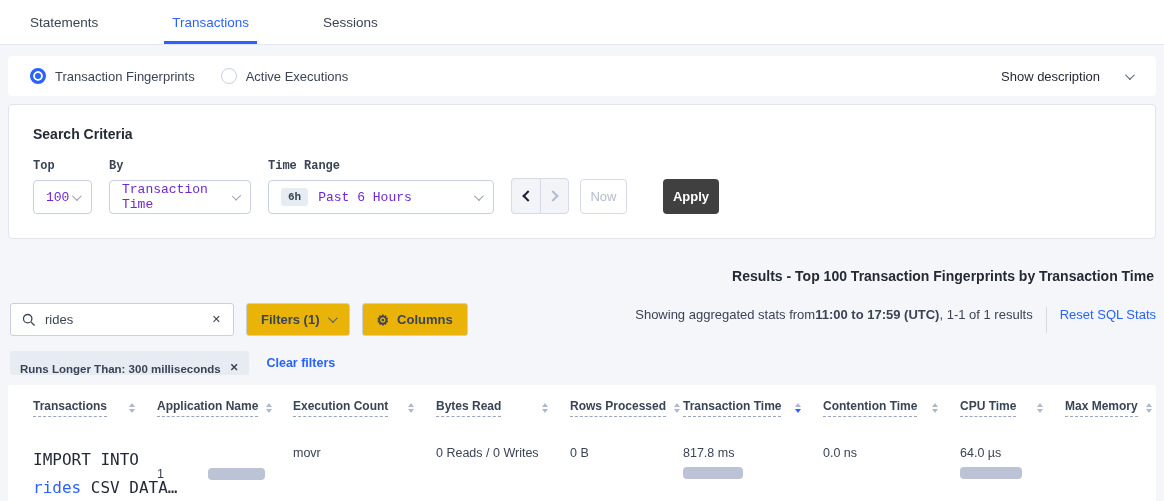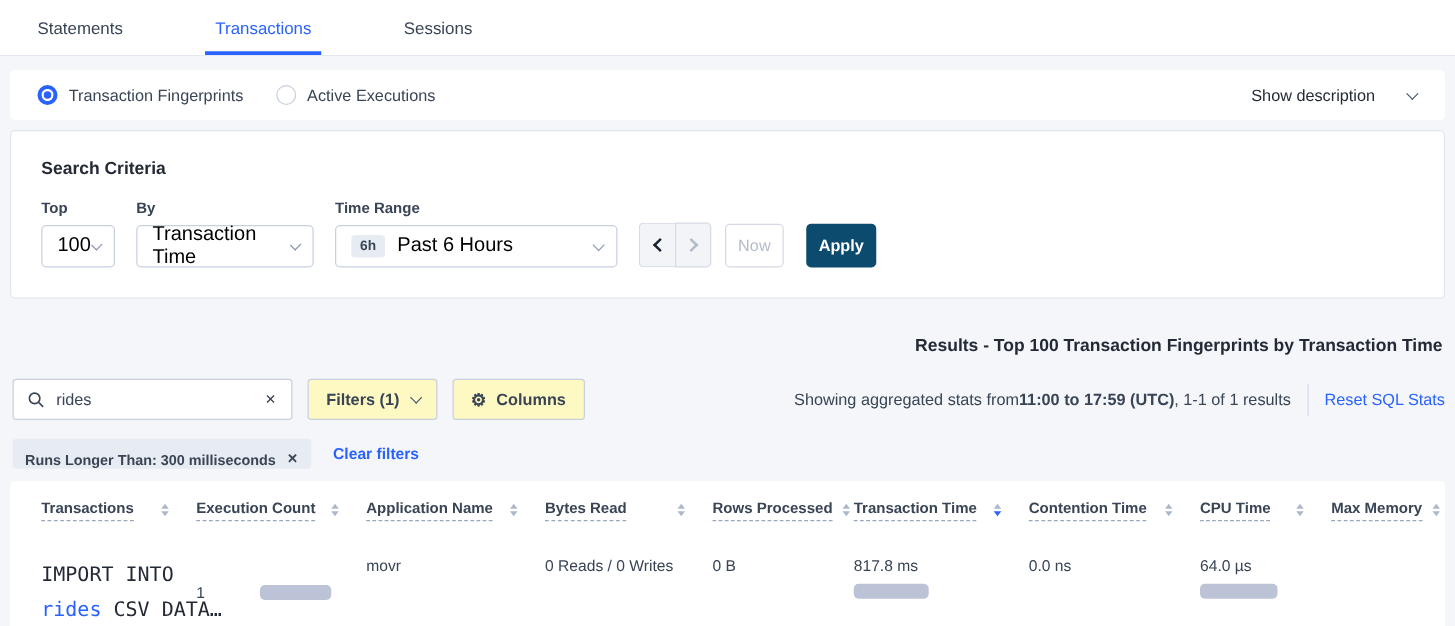--- a/index.html
+++ b/index.html
@@ -71,27 +71,27 @@
   
   .criteria-card {
     margin:8px 8px 0;
     background:#fff;
     border:1px solid #e0e5ee;
     border-radius:4px;
     padding:21px 24px 24px;
   }
   .criteria-title { font-size:14px; font-weight:700; color:#242a35; }
   .criteria-row { display:flex; align-items:flex-end; margin-top:17px; }
-  .field { margin-right:17px; }
+  .field { margin-right:17px;font-family:Liberation Mono, monospace; }
   .field-label { font-size:12px; font-weight:700; color:#394455; margin-bottom:7px; }
   .select-box {
     height:34px; border:1px solid #c8d0e0; border-radius:4px; background:#fff;
     display:flex; align-items:center; padding:0 12px; cursor:pointer;
   }
-  .select-box .val { font-size:16px; color:#000000; }
+  .select-box .val { font-size:13px; color:#6d28d9; }
   .select-box .chev-down { margin-left:auto; }
   .sel-top { width:59px; }
   .sel-by  { width:142px; }
   .sel-time{ width:226px; }
   .time-badge {
     background:#e7ecf3; border-radius:3px; font-size:11px; font-weight:700;
     padding:3px 7px; margin-right:10px; color:#394455;
   }
   .nav-group { display:flex; margin-right:11px; }
   .nav-btn {
@@ -101,46 +101,47 @@
   .nav-btn:first-child { border-radius:4px 0 0 4px; border-right:none; }
   .nav-btn:last-child  { border-radius:0 4px 4px 0; }
   .chev-left  { width:8px; height:8px; border-left:2.4px solid #1b2230; border-bottom:2.4px solid #1b2230; transform:rotate(45deg); margin-left:3px; }
   .chev-right { width:8px; height:8px; border-right:2.4px solid #b3bccd; border-top:2.4px solid #b3bccd; transform:rotate(45deg); margin-right:3px; }
   .now-btn {
     width:47px; height:35px; background:#fff; border:1px solid #d5dae6; border-radius:4px;
     color:#b3bccd; font-size:13px; margin-right:18px; cursor:default;
     display:flex; align-items:center; justify-content:center;
   }
   .apply-btn {
-    width:56px; height:35px; background:#0c4a6e; border:none; border-radius:4px;
+    width:56px; height:35px; background:#404040; border:none; border-radius:4px;
     color:#fff; font-size:13px; font-weight:700; cursor:pointer;
     display:flex; align-items:center; justify-content:center;
     font-family:"Liberation Sans", sans-serif;
+    margin-left:18px;
   }
 
   
   .results-heading { margin:29px 10px 0; font-size:14px; font-weight:700; color:#242a35;text-align:right; }
 
   .toolbar { display:flex; align-items:center; margin:19px 8px 0 10px; }
   .search-box {
     width:224px; height:33px; background:#fff; border:1px solid #c8d0e0; border-radius:3px;
     display:flex; align-items:center; padding:0 10px 0 11px;
   }
   .search-box input {
     border:none; outline:none; flex:1; font-size:13px; color:#394455; margin-left:9px;
     font-family:"Liberation Sans", sans-serif; background:transparent; min-width:0;
   }
   .clear-x { font-size:11px; color:#394455; cursor:pointer; padding:2px; }
   .btn-white {
-    height:33px; background:#fef9c3; border:1px solid #c8d0e0; border-radius:3px;
+    height:33px; background:#eab308; border:1px solid #c8d0e0; border-radius:3px;
     display:flex; align-items:center; gap:8px; padding:0 14px;
     font-size:13px; font-weight:700; color:#394455; cursor:pointer; margin-left:12px;
   }
   .gear { font-size:14px; color:#394455; line-height:1; }
-  .stats-text { margin-left:auto; font-size:13px; color:#394455; display:flex; align-items:center; white-space:nowrap; }
+  .stats-text { margin-left:auto; font-size:13px; color:#394455; display:flex; white-space:nowrap; }
   .stats-text b { font-weight:700; }
   .vdivider { width:1px; height:26px; background:#d5dae6; margin:0 13px; }
   .link { color:#2962ff; cursor:pointer; text-decoration:none; font-size:13px; }
   .reset-link { font-weight:400; }
 
   .chip-row { display:flex; align-items:center; margin:15px 8px 0 10px; }
   .chip {
     background:#e7ecf3; border-radius:3px; height:24px;
     display:flex; align-items:flex-end; padding:0 9px 0 10px;
     font-size:11.5px; font-weight:700; color:#394455;
@@ -279,28 +280,28 @@
 <div class="table-card">
   <div class="tgrid">
     <div class="th">
       <span class="th-label">Transactions</span>
       <span class="sorter">
           <span class="tri-up"></span>
           <span class="tri-down"></span>
         </span>
     </div>
     <div class="th">
+      <span class="th-label">Application Name</span>
+      <span class="sorter">
+          <span class="tri-up"></span>
+          <span class="tri-down"></span>
+        </span>
+    </div>
+    <div class="th">
       <span class="th-label">Execution Count</span>
-      <span class="sorter">
-          <span class="tri-up"></span>
-          <span class="tri-down"></span>
-        </span>
-    </div>
-    <div class="th">
-      <span class="th-label">Application Name</span>
       <span class="sorter">
           <span class="tri-up"></span>
           <span class="tri-down"></span>
         </span>
     </div>
     <div class="th">
       <span class="th-label">Bytes Read</span>
       <span class="sorter">
           <span class="tri-up"></span>
           <span class="tri-down"></span>

